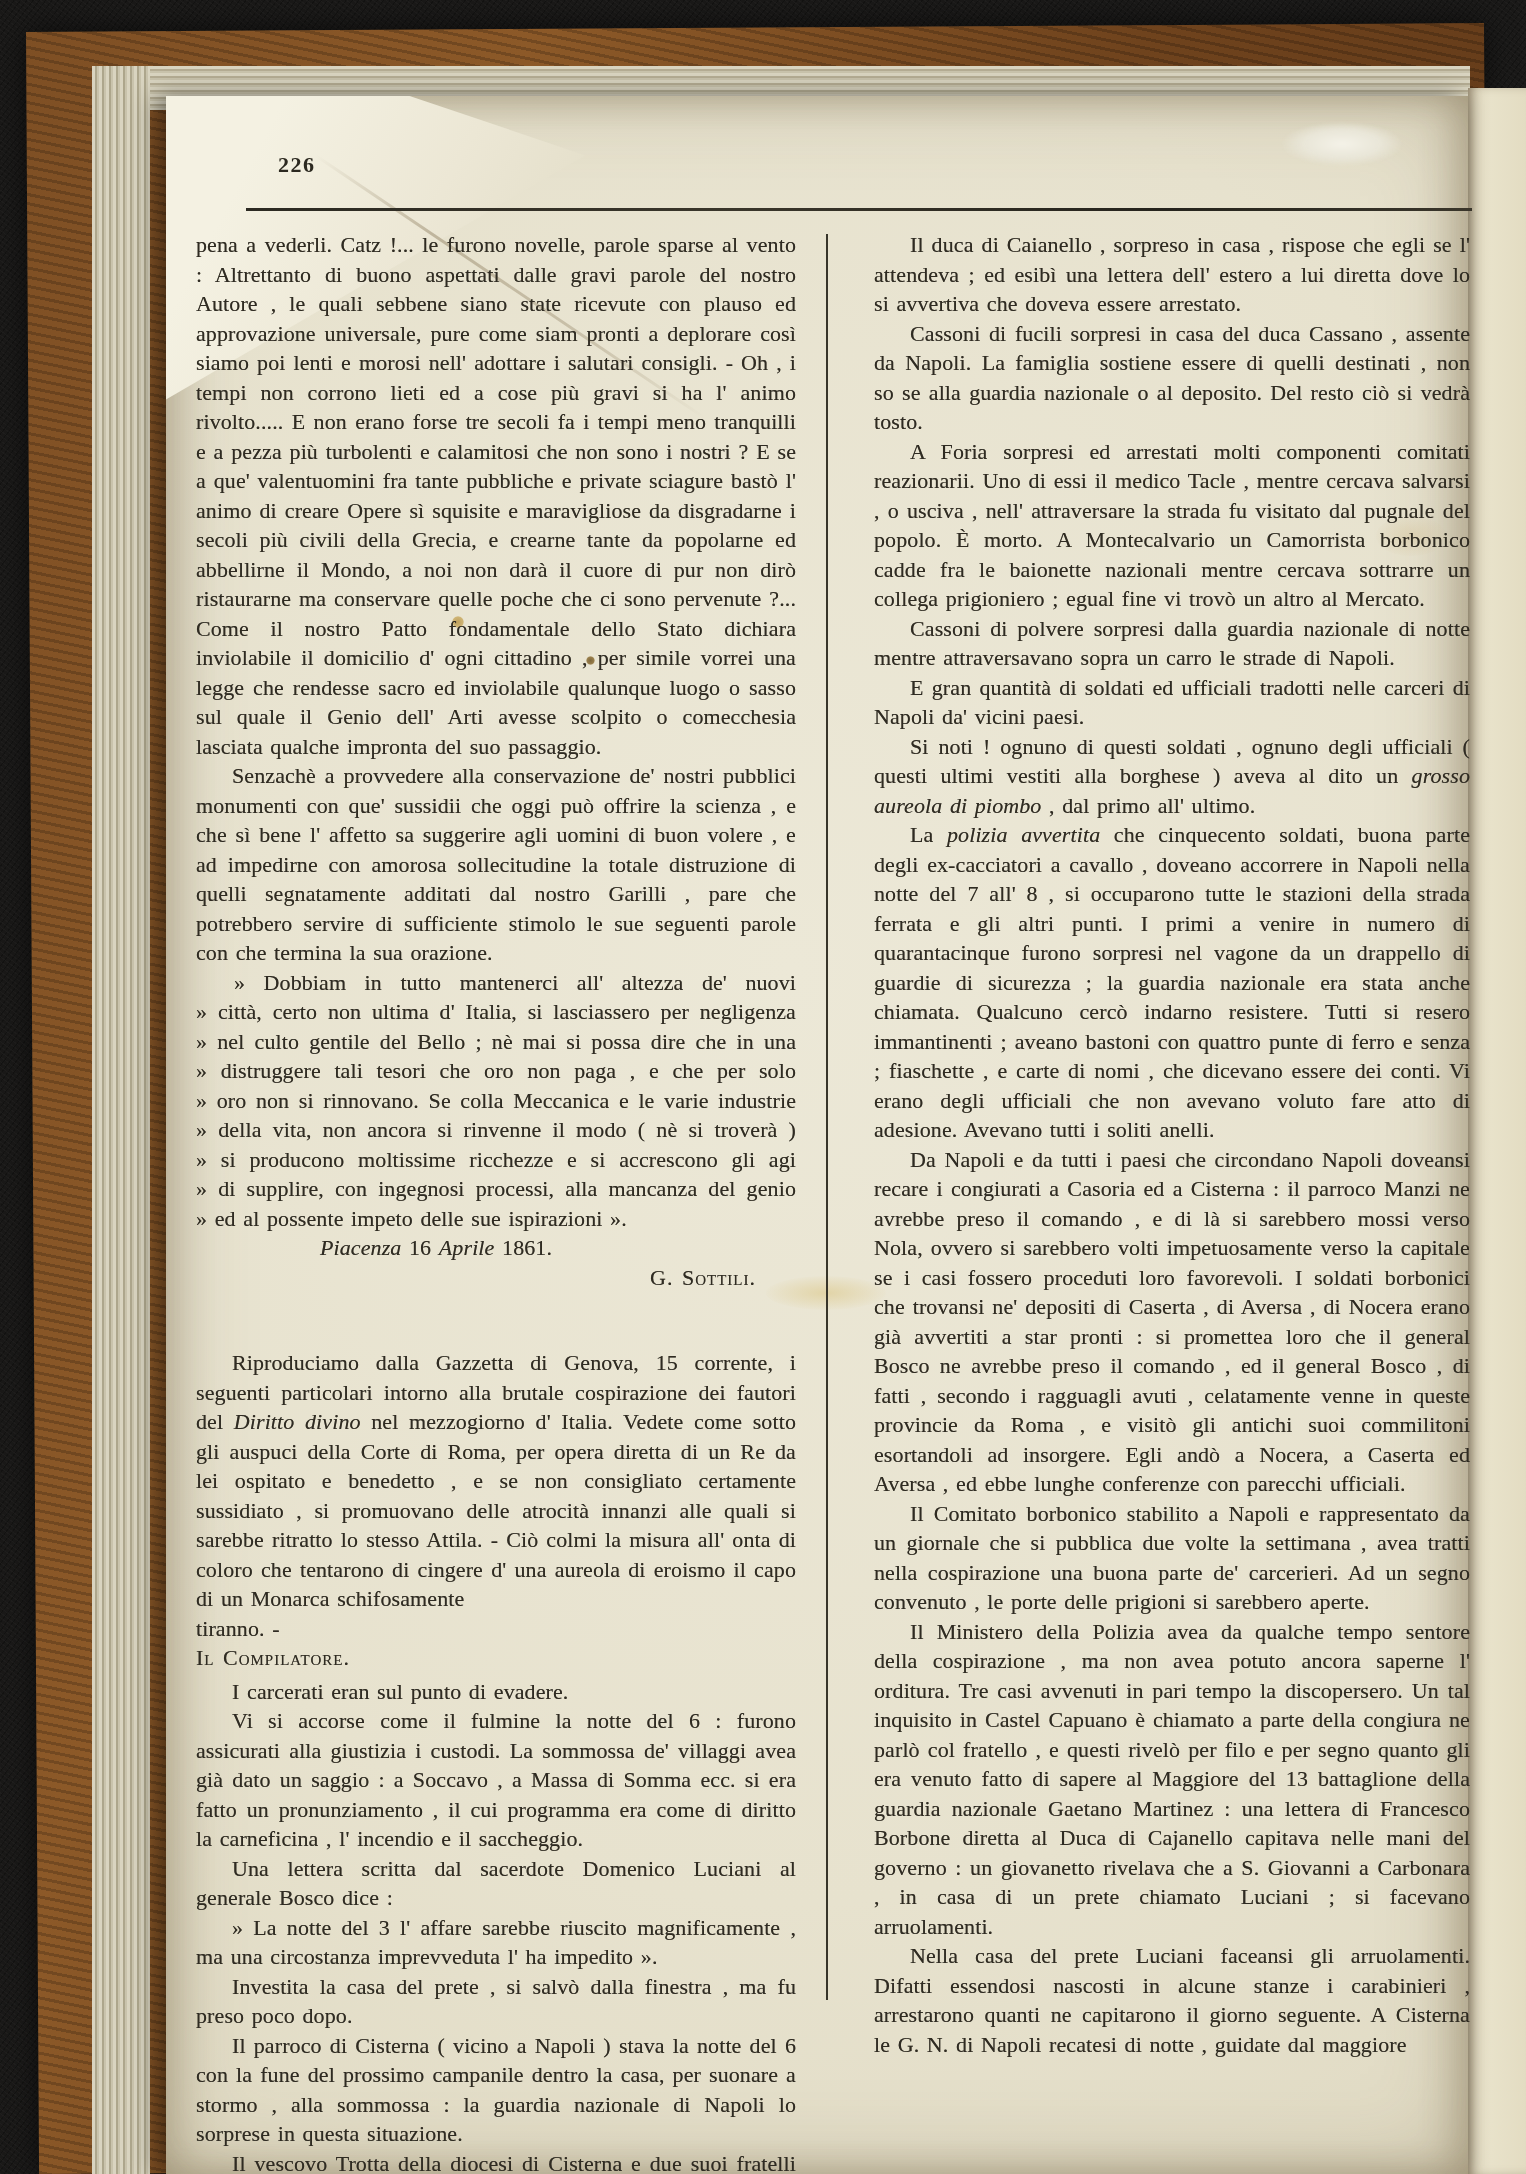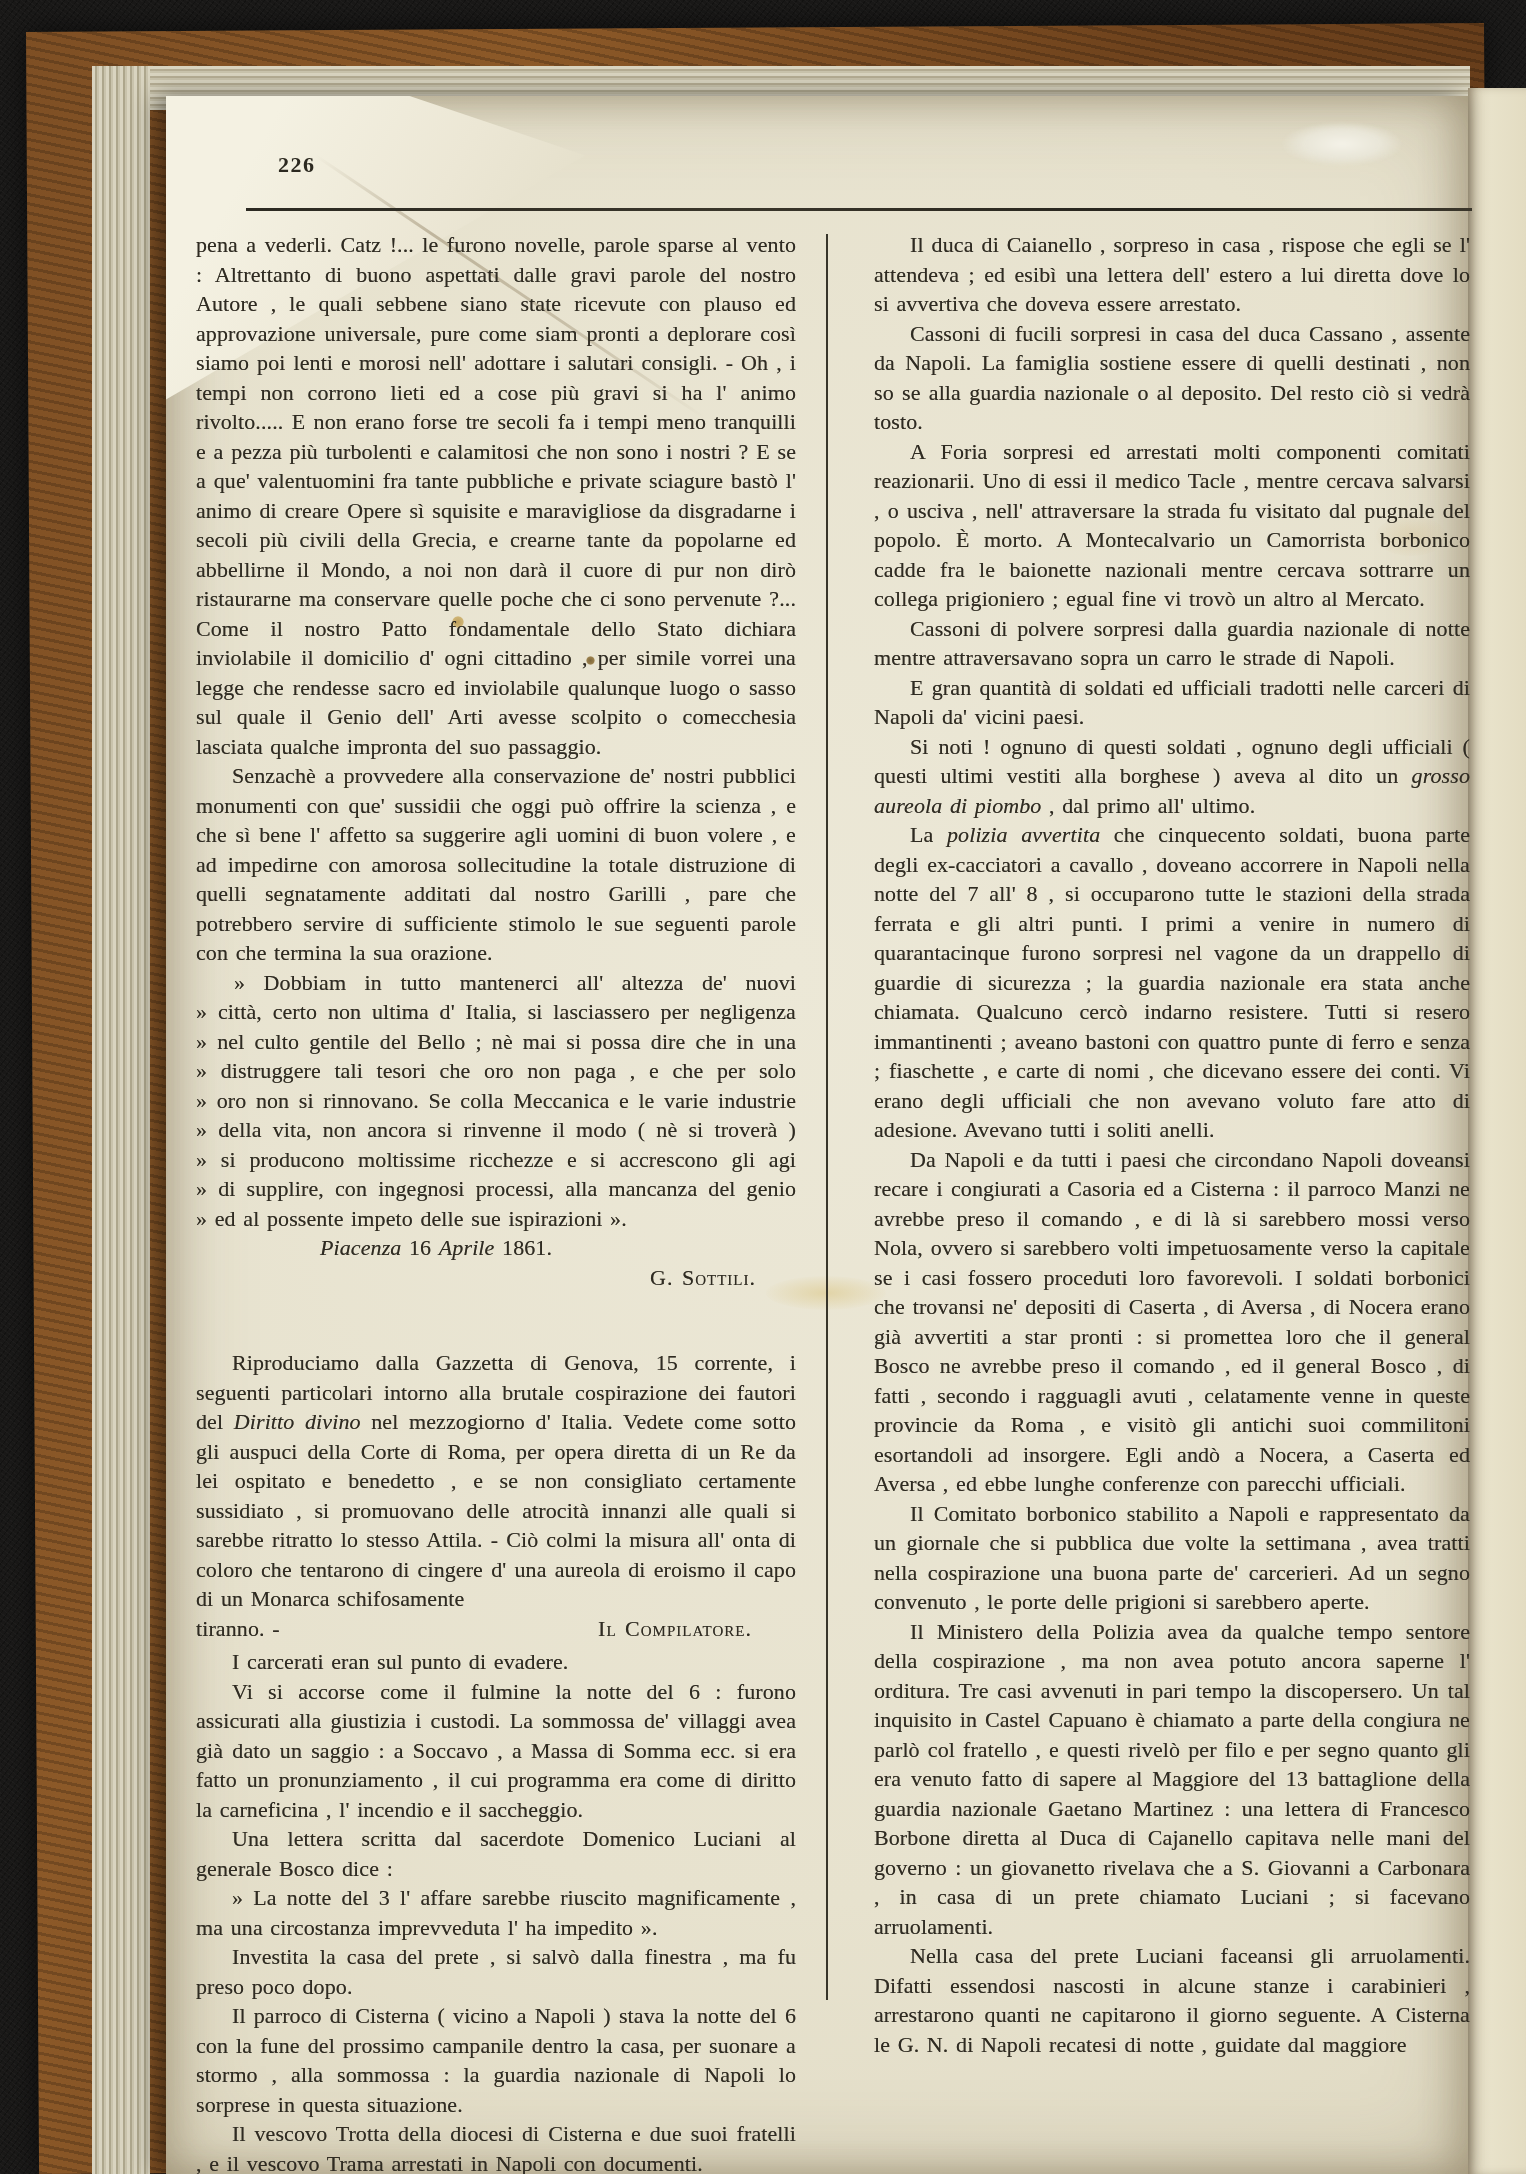--- a/index.html
+++ b/index.html
@@ -70,21 +70,21 @@
   p{margin:0;}
   .indent{text-indent:36px;}
   .gap-top{margin-top:56px;}
   .gap-small{margin-top:4px;}
   .it{font-style:italic;}
   .sc{font-variant:small-caps;letter-spacing:1px;}
   .q{text-align:justify;text-align-last:justify;}
   .q-first{padding-left:38px;}
   .q-end{text-align:left;text-align-last:auto;}
   .dateline{text-align:center;padding-right:120px;}
-  .row{display:flex;justify-content:space-between;}
+  .row{display:flex;justify-content:space-between;flex-direction:column;}
   .row .tail{text-indent:0;}
   .row .sig-inline{padding-right:44px;}
   .sigline{text-align:right;padding-right:40px;}
 </style>
 </head>
 <body>
 
 <div class="bg-noise"></div>
 <div class="cover"></div>
 <div class="stack-top"></div>

